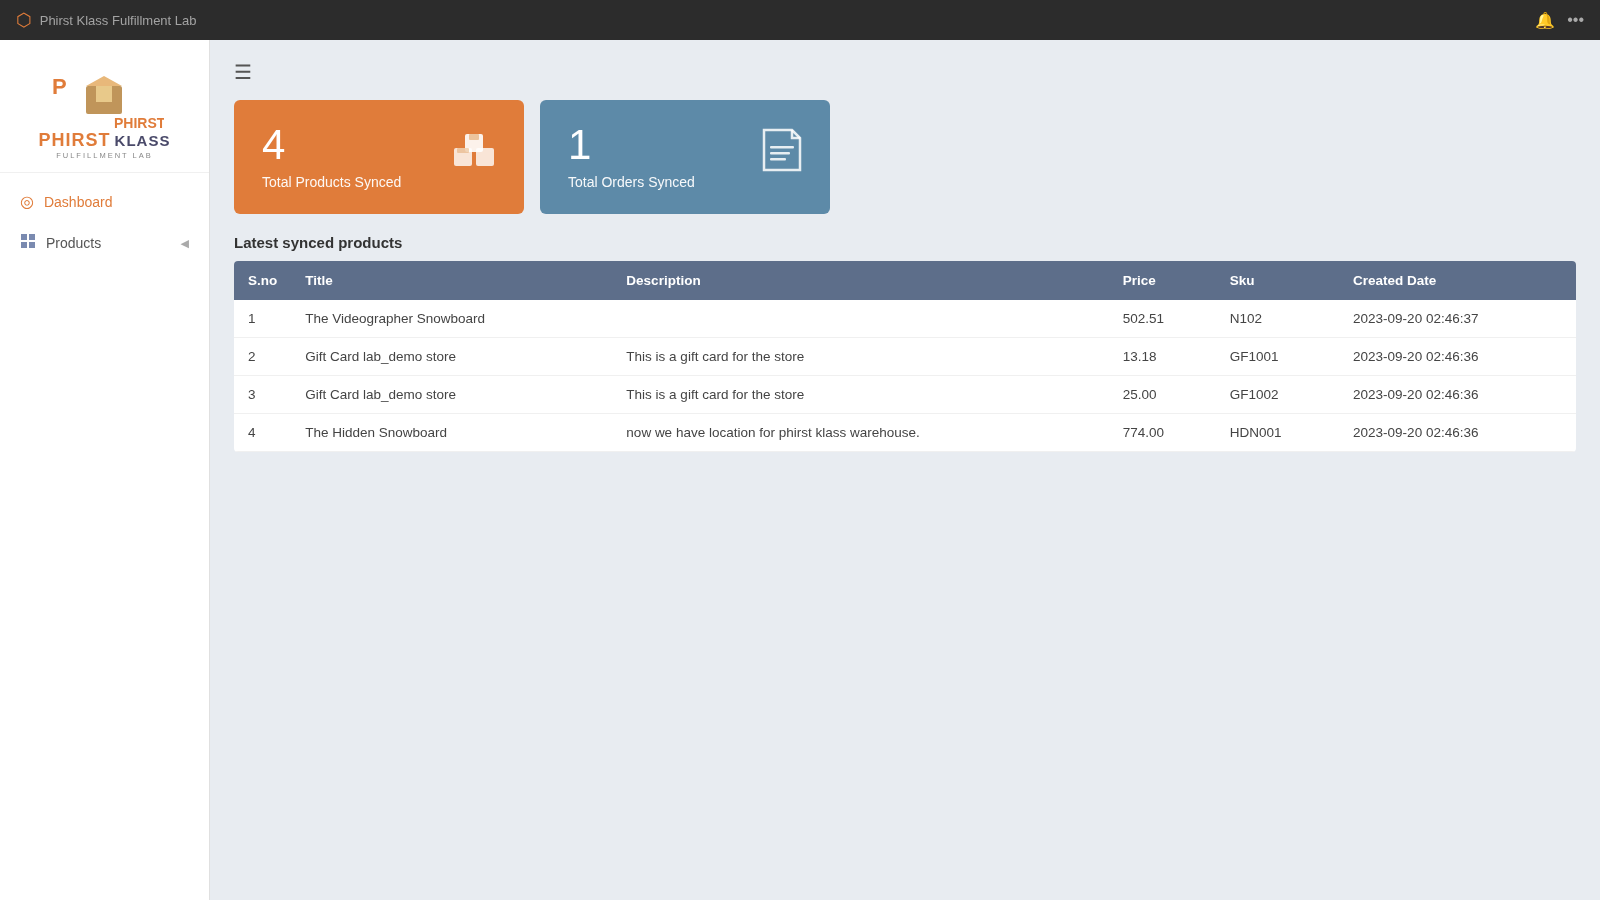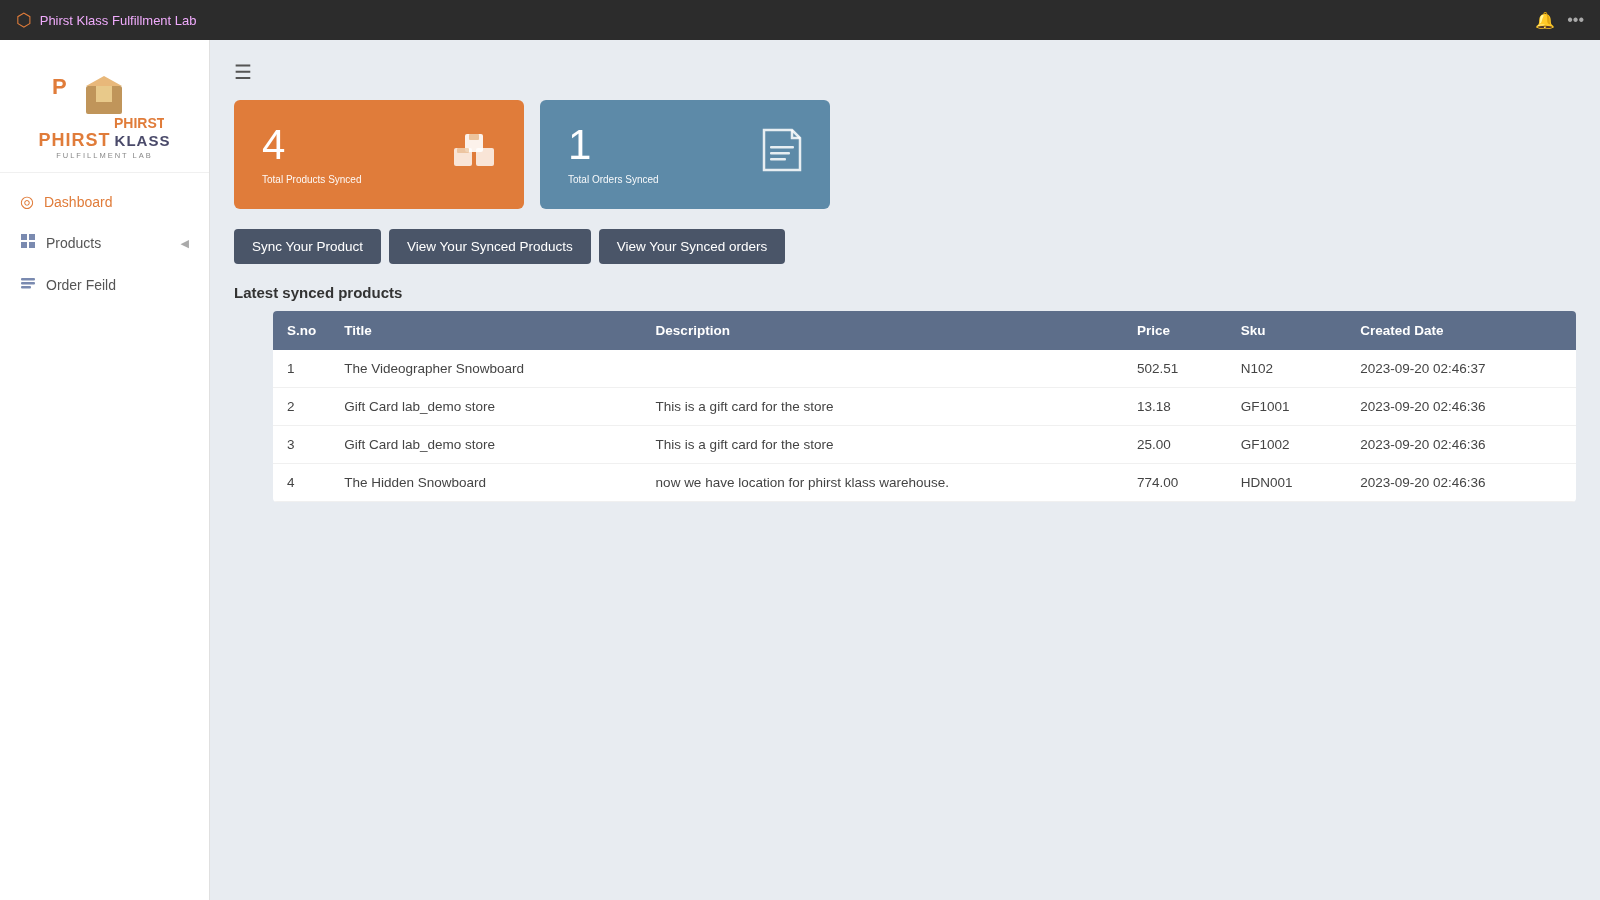--- a/index.html
+++ b/index.html
@@ -10,21 +10,21 @@
       height: 40px;
       background: #2c2c2c;
       display: flex;
       align-items: center;
       padding: 0 16px;
       justify-content: space-between;
       flex-shrink: 0;
     }
     .topbar-left { display: flex; align-items: center; gap: 8px; }
     .topbar-icon { color: #e07c3a; font-size: 18px; }
-    .topbar-title { color: #f0abfc; font-size: 13px; }
+    .topbar-title { color: #a3a3a3; font-size: 13px; }
     .topbar-right { display: flex; align-items: center; gap: 12px; color: #aaa; font-size: 16px; }
 
     
     .main-layout { display: flex; flex: 1; overflow: hidden; }
 
     
     .sidebar {
       width: 210px;
       background: #fff;
       flex-shrink: 0;
@@ -87,39 +87,39 @@
       display: flex;
       align-items: flex-start;
       justify-content: space-between;
       min-width: 280px;
       width: 290px;
     }
     .stat-card.orange { background: #e07c3a; }
     .stat-card.blue { background: #5d8aa8; }
     .stat-card-left {}
     .stat-number { font-size: 42px; font-weight: 300; color: #fff; line-height: 1; }
-    .stat-label { color: #fff; font-size: 10px; margin-top: 8px; opacity: 0.95; }
+    .stat-label { color: #fff; font-size: 14px; margin-top: 8px; opacity: 0.95; }
     .stat-card-icon { font-size: 36px; color: rgba(255,255,255,0.85); margin-top: 4px; }
 
     
     .action-buttons { display: flex; gap: 8px; margin-bottom: 20px; flex-wrap: wrap; }
     .action-btn {
       background: #4a5568;
       color: #fff;
       border: none;
       padding: 10px 18px;
       border-radius: 4px;
       cursor: pointer;
       font-size: 13.5px;
       font-weight: 500;
     }
 
     
     .section-title { font-size: 15px; font-weight: 600; color: #333; margin-bottom: 10px; }
-    .table-wrapper { overflow-x: auto; border-radius: 4px; margin-left: 39px; }
+    .table-wrapper { overflow-x: auto; border-radius: 4px; }
     table { width: 100%; border-collapse: collapse; background: #fff; font-size: 13.5px; }
     thead tr { background: #5d6e8a; color: #fff; }
     thead th { padding: 12px 14px; text-align: left; font-weight: 600; }
     tbody tr { border-bottom: 1px solid #f0f0f0; }
     tbody td { padding: 11px 14px; color: #444; }
     td.sno { width: 50px; }
     td.price { white-space: nowrap; }
     td.sku { white-space: nowrap; }
     td.date { white-space: nowrap; }
   </style>
@@ -172,30 +172,20 @@
           <svg width="16" height="16" viewBox="0 0 16 16" fill="none">
             <rect x="1" y="1" width="6" height="6" fill="#7a8ab0"></rect>
             <rect x="9" y="1" width="6" height="6" fill="#7a8ab0"></rect>
             <rect x="1" y="9" width="6" height="6" fill="#7a8ab0"></rect>
             <rect x="9" y="9" width="6" height="6" fill="#7a8ab0"></rect>
           </svg>
         </span>
         <span>Products</span>
         <span class="nav-chevron">◀</span>
       </div>
-      <div class="nav-item">
-        <span class="nav-icon">
-          <svg width="16" height="16" viewBox="0 0 16 16" fill="none">
-            <rect x="1" y="3" width="14" height="2.5" rx="1" fill="#7a8ab0"></rect>
-            <rect x="1" y="7" width="14" height="2.5" rx="1" fill="#7a8ab0"></rect>
-            <rect x="1" y="11" width="10" height="2.5" rx="1" fill="#7a8ab0"></rect>
-          </svg>
-        </span>
-        <span>Order Feild</span>
-      </div>
     </nav>
   </aside>
 
   <main class="content">
     <div class="content-header">
       <span class="hamburger">☰</span>
     </div>
 
     <div class="stat-cards">
       <div class="stat-card orange">
@@ -225,25 +215,20 @@
             <path d="M6 2 L30 2 L38 10 L38 42 L2 42 L2 2 Z" fill="none" stroke="rgba(255,255,255,0.85)" stroke-width="2.5"></path>
             <path d="M30 2 L30 10 L38 10" fill="none" stroke="rgba(255,255,255,0.85)" stroke-width="2.5"></path>
             <rect x="8" y="18" width="24" height="2.5" fill="rgba(255,255,255,0.85)" rx="1"></rect>
             <rect x="8" y="24" width="20" height="2.5" fill="rgba(255,255,255,0.85)" rx="1"></rect>
             <rect x="8" y="30" width="16" height="2.5" fill="rgba(255,255,255,0.85)" rx="1"></rect>
           </svg>
         </div>
       </div>
     </div>
 
-    <div class="action-buttons">
-      <button class="action-btn">Sync Your Product</button>
-      <button class="action-btn">View Your Synced Products</button>
-      <button class="action-btn">View Your Synced orders</button>
-    </div>
 
     <div class="section-title">Latest synced products</div>
     <div class="table-wrapper">
       <table>
         <thead>
           <tr>
             <th>S.no</th>
             <th>Title</th>
             <th>Description</th>
             <th>Price</th>

